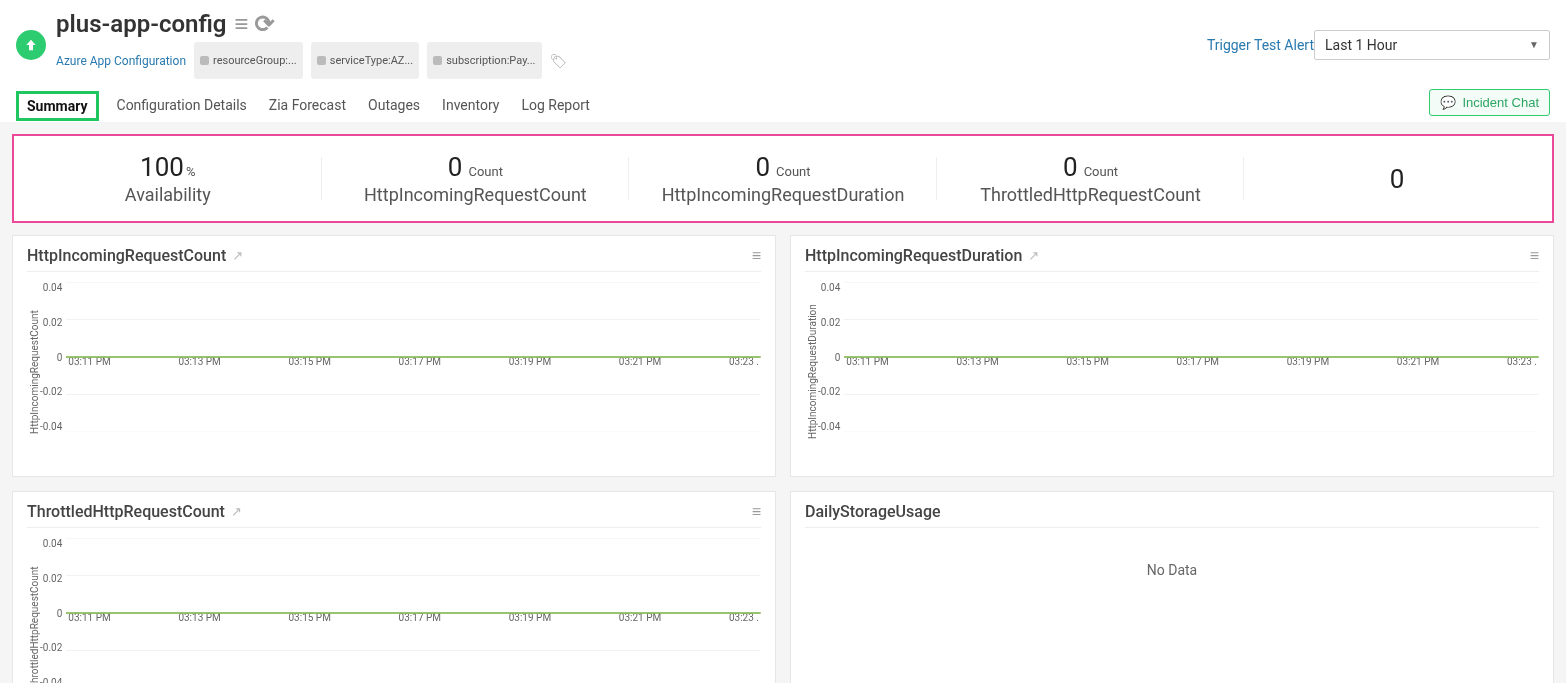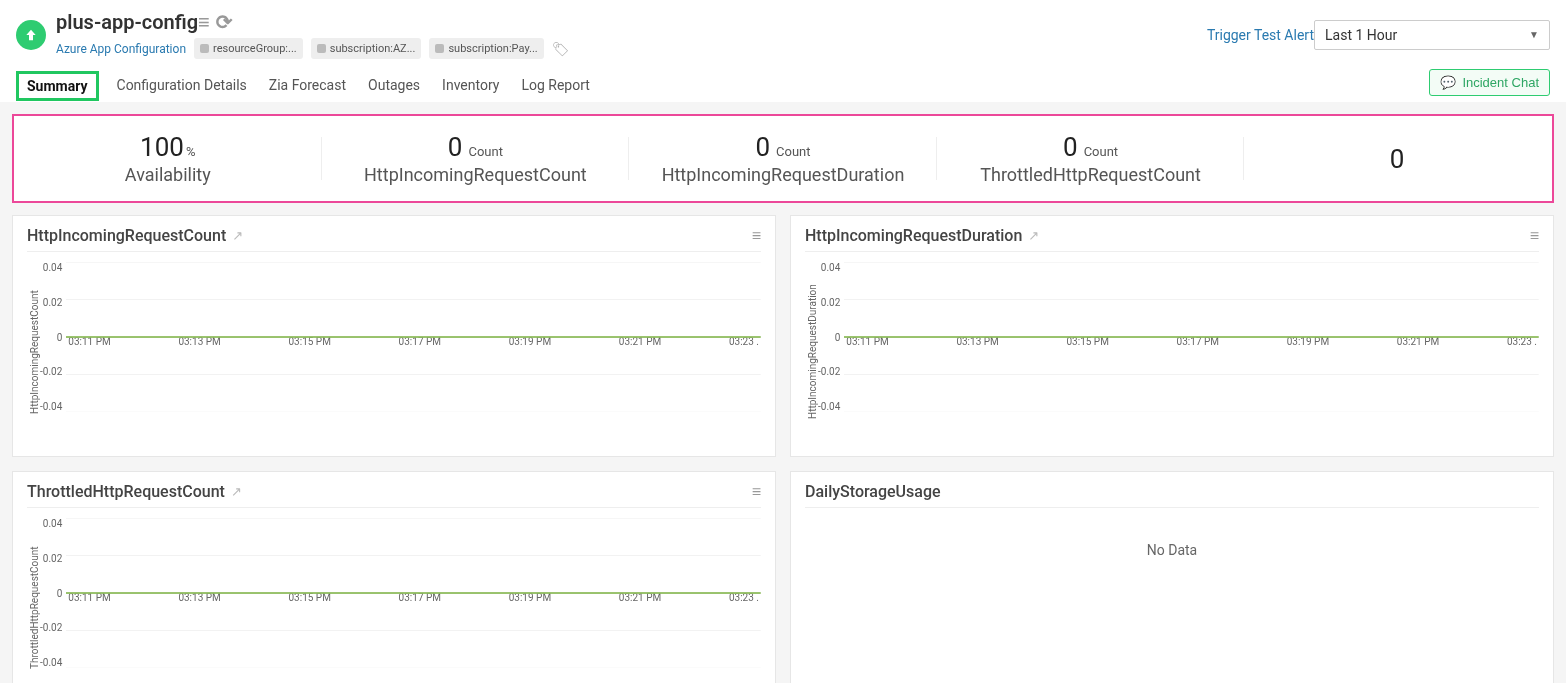--- a/index.html
+++ b/index.html
@@ -2,26 +2,26 @@
 <html><head>
 <meta charset="utf-8">
 <style>
   * { margin: 0; padding: 0; box-sizing: border-box; }
   body { font-family: -apple-system, BlinkMacSystemFont, "Segoe UI", Roboto, sans-serif; background: #f5f5f5; color: #333; width: 1566px; }
   .header { background: #fff; padding: 10px 16px 0 16px; }
   .title-row { display: flex; align-items: center; gap: 10px; }
   .status-badge { width: 30px; height: 30px; background: #2ecc71; border-radius: 50%; display: flex; align-items: center; justify-content: center; color: #fff; }
   .status-badge svg { width: 16px; height: 16px; fill: #fff; }
   .title-block { flex: 1; }
-  .page-title { font-size: 20px; font-weight: 600; color: #333; display: inline-flex; align-items: flex-start; }
+  .page-title { font-size: 24px; font-weight: 600; color: #333; display: inline-flex; align-items: flex-start; gap: 8px; }
   .title-icons { display: inline-flex; gap: 6px; color: #999; }
   .title-icons span { cursor: pointer; }
   .breadcrumbs { display: flex; align-items: center; gap: 8px; margin-top: 4px; flex-wrap: wrap; }
   .bc-link { color: #2a7ab0; font-size: 12px; text-decoration: none; cursor: pointer; }
-  .tag { background: #eee; color: #555; font-size: 11px; padding: 4px 6px; border-radius: 3px; display: inline-flex; align-items: center; gap: 4px; }
+  .tag { background: #eee; color: #555; font-size: 11px; padding: 12px 6px; border-radius: 3px; display: inline-flex; align-items: center; gap: 4px; }
   .tag::before { content: ""; width: 9px; height: 9px; background: #bbb; border-radius: 2px; display: inline-block; }
   .tag-add { color: #aaa; font-size: 14px; cursor: pointer; }
   .header-right { display: flex; align-items: center; }
   .trigger-link { color: #2a7ab0; font-size: 14px; cursor: pointer; }
   .time-select { border: 1px solid #ccc; background: #fff; padding: 6px 10px; font-size: 14px; width: 236px; display: flex; justify-content: space-between; align-items: center; cursor: pointer; border-radius: 2px; }
   .time-select .caret { color: #666; font-size: 10px; }
   .tab-row { display: flex; align-items: center; margin-top: 10px; justify-content: space-between; }
   .tabs { display: flex; gap: 14px; }
   .tab { font-size: 14px; color: #555; padding: 6px 4px; cursor: pointer; }
   .tab.active { font-weight: 700; color: #111; border: 3px solid #20c760; padding: 4px 8px; }
@@ -62,21 +62,21 @@
       <div class="page-title">
         <span>plus-app-config</span>
         <span class="title-icons">
           <span>≡</span>
           <span>⟳</span>
         </span>
       </div>
       <div class="breadcrumbs">
         <a class="bc-link">Azure App Configuration</a>
         <span class="tag">resourceGroup:...</span>
-        <span class="tag">subscription:AZ...</span>
+        <span class="tag">serviceType:AZ...</span>
         <span class="tag">subscription:Pay...</span>
         <span class="tag-add">🏷</span>
       </div>
     </div>
     <div class="header-right">
       <span class="trigger-link">Trigger Test Alert</span>
       <div class="time-select">
         <span>Last 1 Hour</span>
         <span class="caret">▼</span>
       </div>

